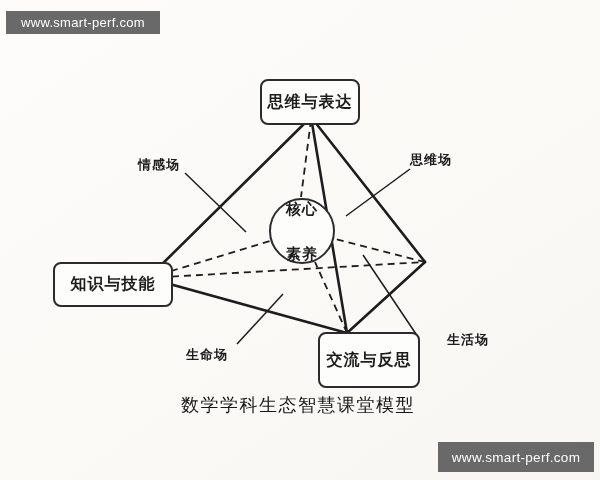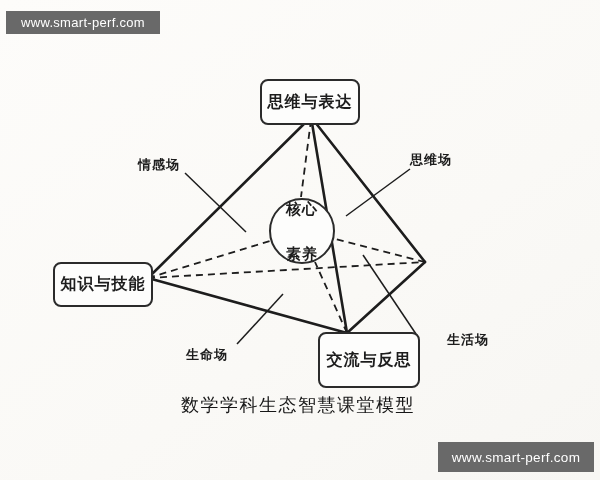--- a/index.html
+++ b/index.html
@@ -34,21 +34,21 @@
     border: 2px solid #2b2b2b;
     border-radius: 8px;
     display: flex; align-items: center; justify-content: center;
     font-size: 16px;
     font-weight: 600;
     color: #1d1d1d;
     box-sizing: border-box;
     letter-spacing: 1px;
   }
   .node-top    { left: 260px; top: 79px;  width: 100px; height: 46px; }
-  .node-left   { left: 53px;  top: 262px; width: 100px; height: 45px; }
+  .node-left   { left: 53px;  top: 262px; width: 120px; height: 45px; }
   .node-right  { left: 424px; top: 246px; width: 98px;  height: 46px; }
   .node-bottom { left: 318px; top: 332px; width: 102px; height: 56px; }
 
   .core-circle {
     position: absolute;
     left: 269px; top: 198px; width: 66px; height: 66px;
     background: #fdfdfc;
     border: 2px solid #2b2b2b;
     border-radius: 50%;
     display: flex; flex-direction: column; align-items: center; justify-content: space-between;

